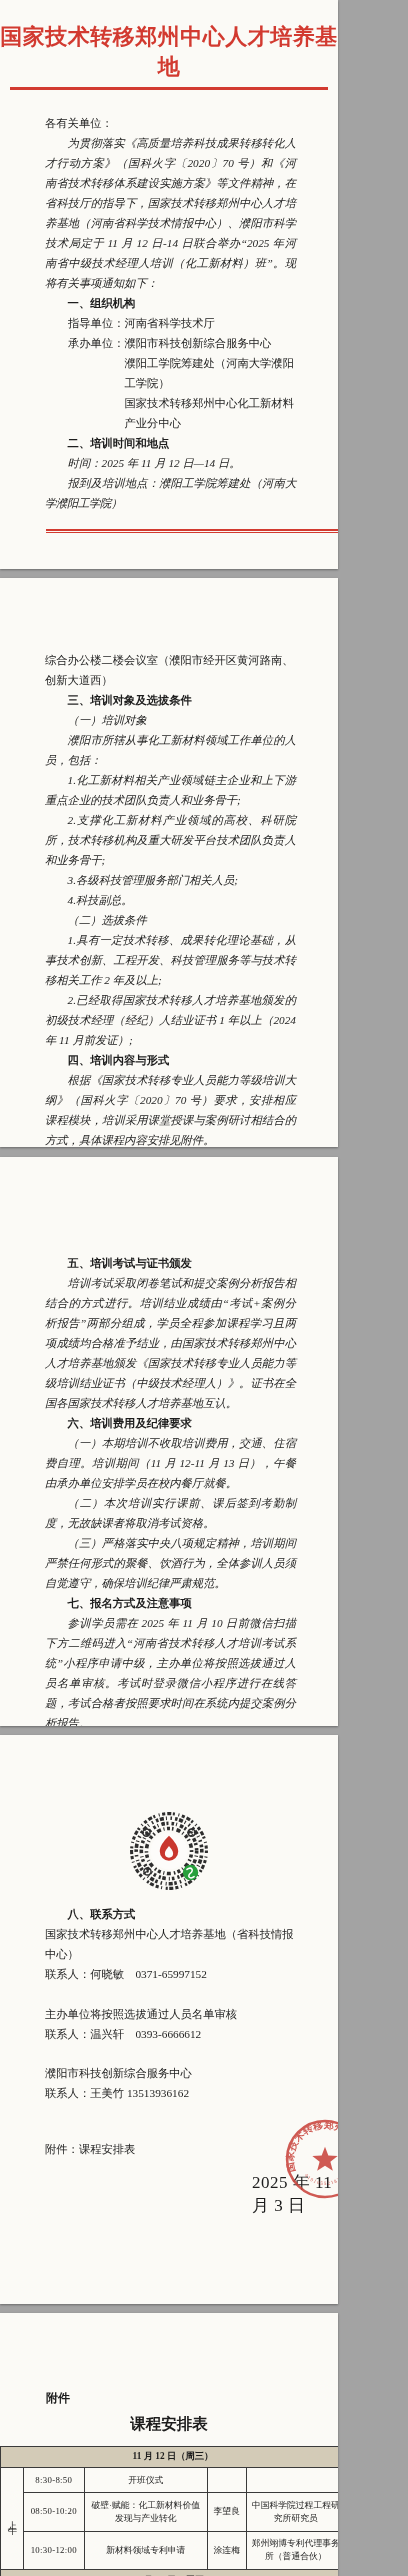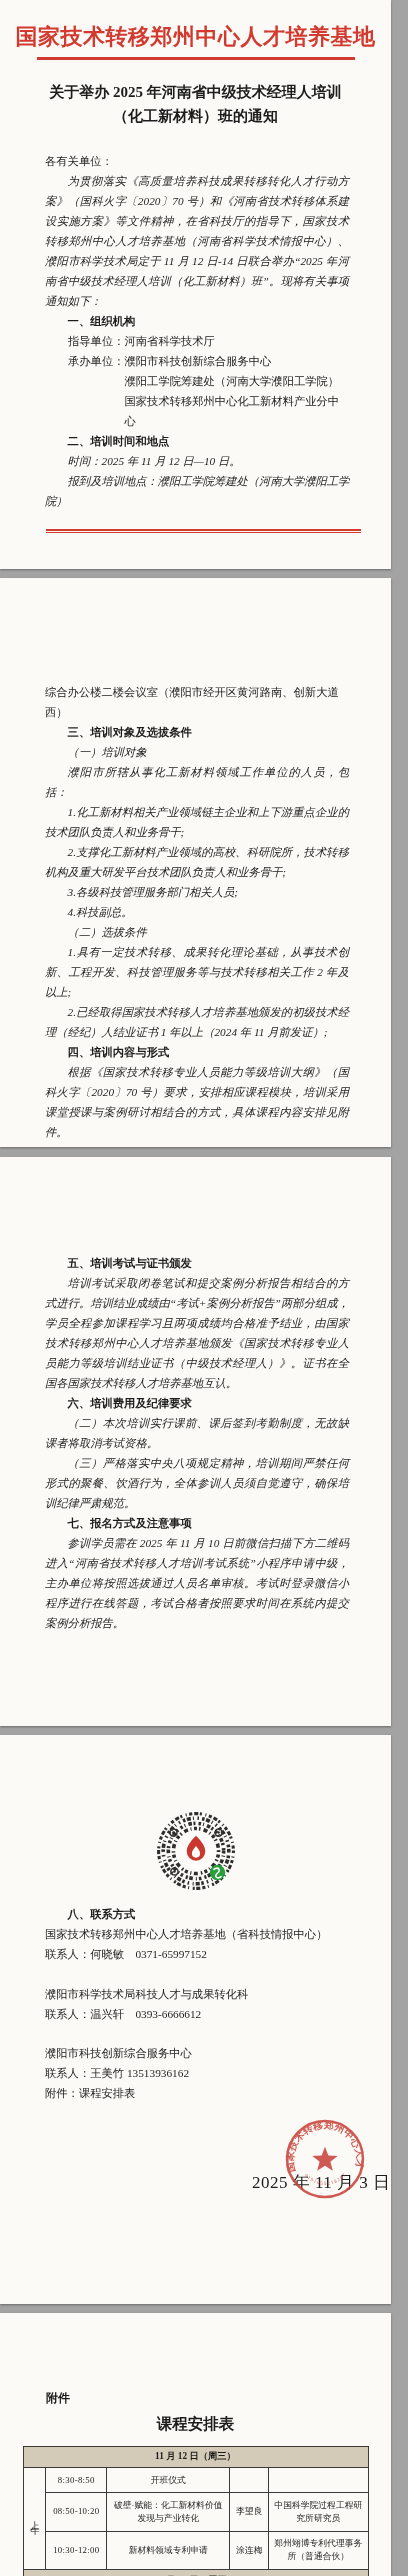--- a/index.html
+++ b/index.html
@@ -9,21 +9,21 @@
     --paper:#fbfaf6;
     --page-gap:#a3a3a3;
     --ink:#1d1d1d;
   }
   *{box-sizing:border-box;margin:0;padding:0;}
   body{
     width:409px;margin:0;background:var(--page-gap);
     font-family:"Liberation Serif","DejaVu Serif",serif;color:var(--ink);
   }
   .page{
-    position:relative;width:391px;height:569px;margin-bottom:9.3px;
+    position:relative;width:338px;height:569px;margin-bottom:9.3px;
     background:var(--paper);overflow:hidden;box-shadow:0 1px 2.1px rgba(0,0,0,.35);
   }
   .page:last-child{margin-bottom:0;}
   
   .letterhead{padding-top:21.6px;}
   .banner{
     color:var(--accent-red);text-align:center;font-size:22px;font-weight:700;
     letter-spacing:0.5px;font-family:"Liberation Serif","DejaVu Serif",serif;
   }
   .rule-double{
@@ -36,27 +36,27 @@
   .p{text-indent:2em;text-align:justify;font-style:italic;}
   .h{font-family:"Liberation Sans","DejaVu Sans",sans-serif;font-weight:700;text-indent:2em;}
   .org-row{display:flex;margin-left:23px;}
   .org-label{white-space:nowrap;}
   .tight{letter-spacing:-0.3px;}
   .footer-rule{
     position:absolute;left:46px;top:529px;width:315px;height:3.6px;
     border-top:2.1px solid var(--accent-red);border-bottom:1px solid var(--accent-red);
   }
   
-  .pad-top-140{padding-top:104px;}
+  .pad-top-140{padding-top:72px;}
   .pad-top-148{padding-top:96px;}
   
   .qr{display:block;margin:75px auto 12.4px;width:82px;height:82px;}
   .contact-group{margin-top:19.6px;}
   .contact-group.first{margin-top:0;}
-  .attach-line{}
+  .attach-line{margin-top:36px;}
   .seal{position:absolute;left:284px;top:383px;width:82px;height:82px;opacity:.88;z-index:2;}
   .seal-date{position:absolute;left:252px;top:436px;font-size:17px;letter-spacing:0.5px;z-index:1;}
   
   .attach-label{margin:77px 0 0 46px;font-size:12px;font-weight:700;
     font-family:"Liberation Sans","DejaVu Sans",sans-serif;}
   .table-title{text-align:center;font-size:15.5px;font-weight:700;margin-top:7.2px;}
   .sched{margin:10.3px auto 0;width:346px;border-collapse:collapse;font-size:8.8px;}
   .sched td{
     border:0.8px solid #3a3a3a;padding:5.7px 3.1px;text-align:center;
     vertical-align:middle;line-height:13px;
@@ -74,44 +74,40 @@
   .sched td.orgc{width:100px;}
 </style>
 </head>
 <body>
 
 <section class="page">
   <header class="letterhead">
     <h1 class="banner">国家技术转移郑州中心人才培养基地</h1>
     <div class="rule-double"></div>
   </header>
-  <h2 class="doc-title">
-    <span>关于举办 2025 年河南省中级技术经理人培训</span><br>
-    <span>（化工新材料）班的通知</span>
-  </h2>
   <div class="content">
     <p class="salutation">各有关单位：</p>
     <p class="p">为贯彻落实《高质量培养科技成果转移转化人才行动方案》（国科火字〔2020〕70 号）和《河南省技术转移体系建设实施方案》等文件精神，在省科技厅的指导下，国家技术转移郑州中心人才培养基地（河南省科学技术情报中心）、濮阳市科学技术局定于 11 月 12 日-14 日联合举办“2025 年河南省中级技术经理人培训（化工新材料）班”。现将有关事项通知如下：</p>
     <p class="h">一、组织机构</p>
     <div class="org-row">
       <span class="org-label">指导单位：</span>
       <div class="org-values">
           <div>河南省科学技术厅</div>
         </div>
     </div>
     <div class="org-row">
       <span class="org-label">承办单位：</span>
       <div class="org-values">
         <div>濮阳市科技创新综合服务中心</div>
         <div>濮阳工学院筹建处（河南大学濮阳工学院）</div>
         <div>国家技术转移郑州中心化工新材料产业分中心</div>
       </div>
     </div>
     <p class="h">二、培训时间和地点</p>
-    <p class="p">时间：2025 年 11 月 12 日—10 日。</p>
+    <p class="p">时间：2025 年 11 月 12 日—14 日。</p>
     <p class="p tight">报到及培训地点：濮阳工学院筹建处（河南大学濮阳工学院）</p>
   </div>
   <div class="footer-rule"></div>
 </section>
 
 <section class="page">
   <div class="content pad-top-140">
     <p>综合办公楼二楼会议室（濮阳市经开区黄河路南、创新大道西）</p>
     <p class="h">三、培训对象及选拔条件</p>
     <p class="p">（一）培训对象</p>
@@ -126,20 +122,21 @@
     <p class="h">四、培训内容与形式</p>
     <p class="p">根据《国家技术转移专业人员能力等级培训大纲》（国科火字〔2020〕70 号）要求，安排相应课程模块，培训采用课堂授课与案例研讨相结合的方式，具体课程内容安排见附件。</p>
   </div>
 </section>
 
 <section class="page">
   <div class="content pad-top-148">
     <p class="h">五、培训考试与证书颁发</p>
     <p class="p">培训考试采取闭卷笔试和提交案例分析报告相结合的方式进行。培训结业成绩由“考试+案例分析报告”两部分组成，学员全程参加课程学习且两项成绩均合格准予结业，由国家技术转移郑州中心人才培养基地颁发《国家技术转移专业人员能力等级培训结业证书（中级技术经理人）》。证书在全国各国家技术转移人才培养基地互认。</p>
     <p class="h">六、培训费用及纪律要求</p>
+    <p class="p">（一）本期培训不收取培训费用，交通、住宿费自理。培训期间（11 月 12-11 月 13 日），午餐由承办单位安排学员在校内餐厅就餐。</p>
     <p class="p">（二）本次培训实行课前、课后签到考勤制度，无故缺课者将取消考试资格。</p>
     <p class="p">（三）严格落实中央八项规定精神，培训期间严禁任何形式的聚餐、饮酒行为，全体参训人员须自觉遵守，确保培训纪律严肃规范。</p>
     <p class="h">七、报名方式及注意事项</p>
     <p class="p">参训学员需在 2025 年 11 月 10 日前微信扫描下方二维码进入“河南省技术转移人才培训考试系统”小程序申请中级，主办单位将按照选拔通过人员名单审核。考试时登录微信小程序进行在线答题，考试合格者按照要求时间在系统内提交案例分析报告。</p>
   </div>
 </section>
 
 <section class="page">
   <svg class="qr" viewBox="0 0 160 160" aria-hidden="true">
     <g fill="none" stroke="#2e2e2e">
@@ -163,21 +160,21 @@
     <circle cx="122" cy="122" r="15" fill="#27a03c"></circle>
     <path d="M115 116 c9 -7 14 2 7 7 c-7 5 -2 14 7 7" stroke="#ffffff" fill="none" stroke-width="3" stroke-linecap="round"></path>
   </svg>
   <div class="content">
     <p class="h">八、联系方式</p>
     <div class="contact-group first">
       <p>国家技术转移郑州中心人才培养基地（省科技情报中心）</p>
       <p>联系人：何晓敏　0371-65997152</p>
     </div>
     <div class="contact-group">
-      <p>濮阳市科学技术局科技人才与成果转化科</p>
+      <p>主办单位将按照选拔通过人员名单审核</p>
       <p>联系人：温兴轩　0393-6666612</p>
     </div>
     <div class="contact-group">
       <p>濮阳市科技创新综合服务中心</p>
       <p>联系人：王美竹 13513936162</p>
     </div>
     <p class="attach-line">附件：课程安排表</p>
   </div>
   <p class="seal-date">2025 年 11 月 3 日</p>
   <svg class="seal" viewBox="0 0 160 160" aria-hidden="true">

